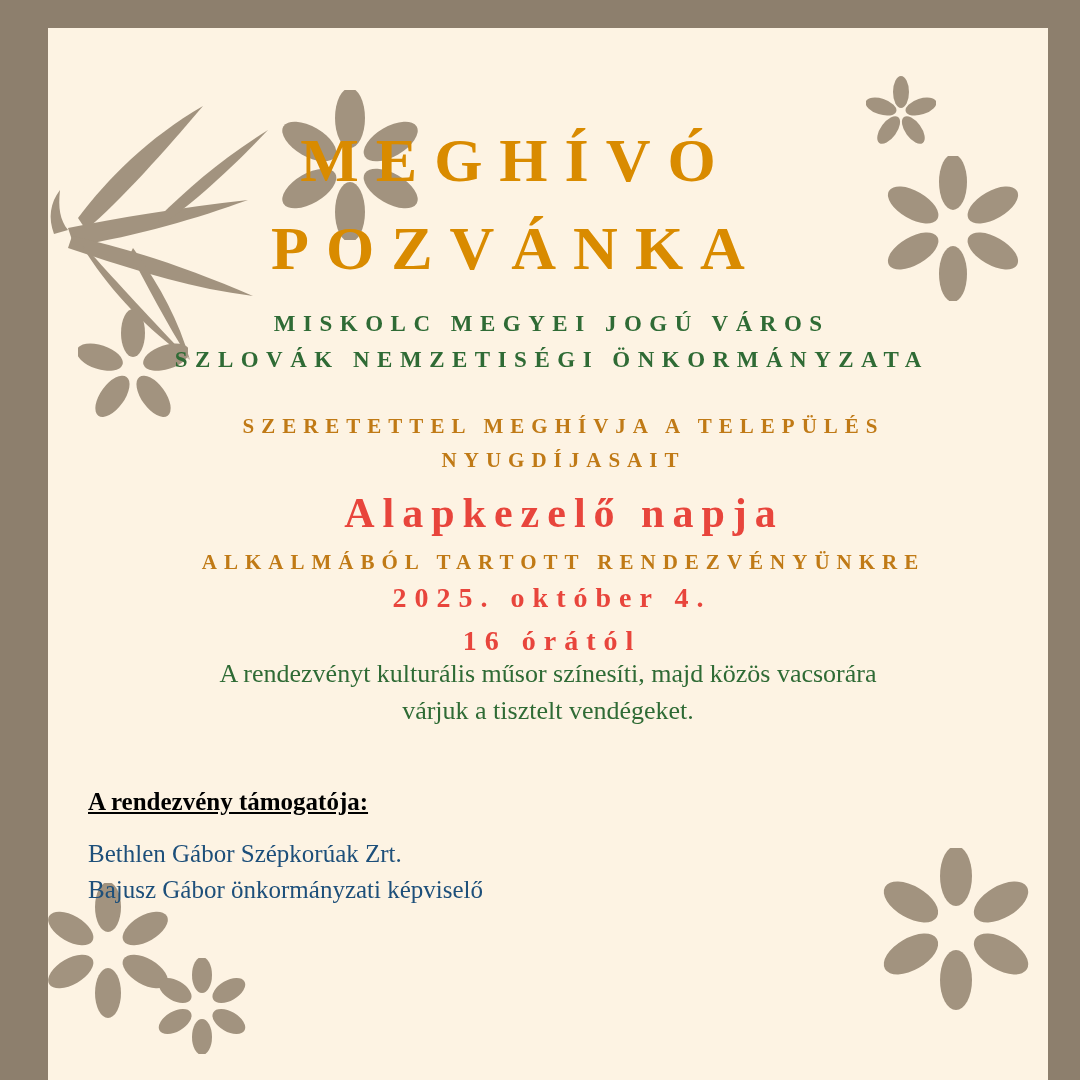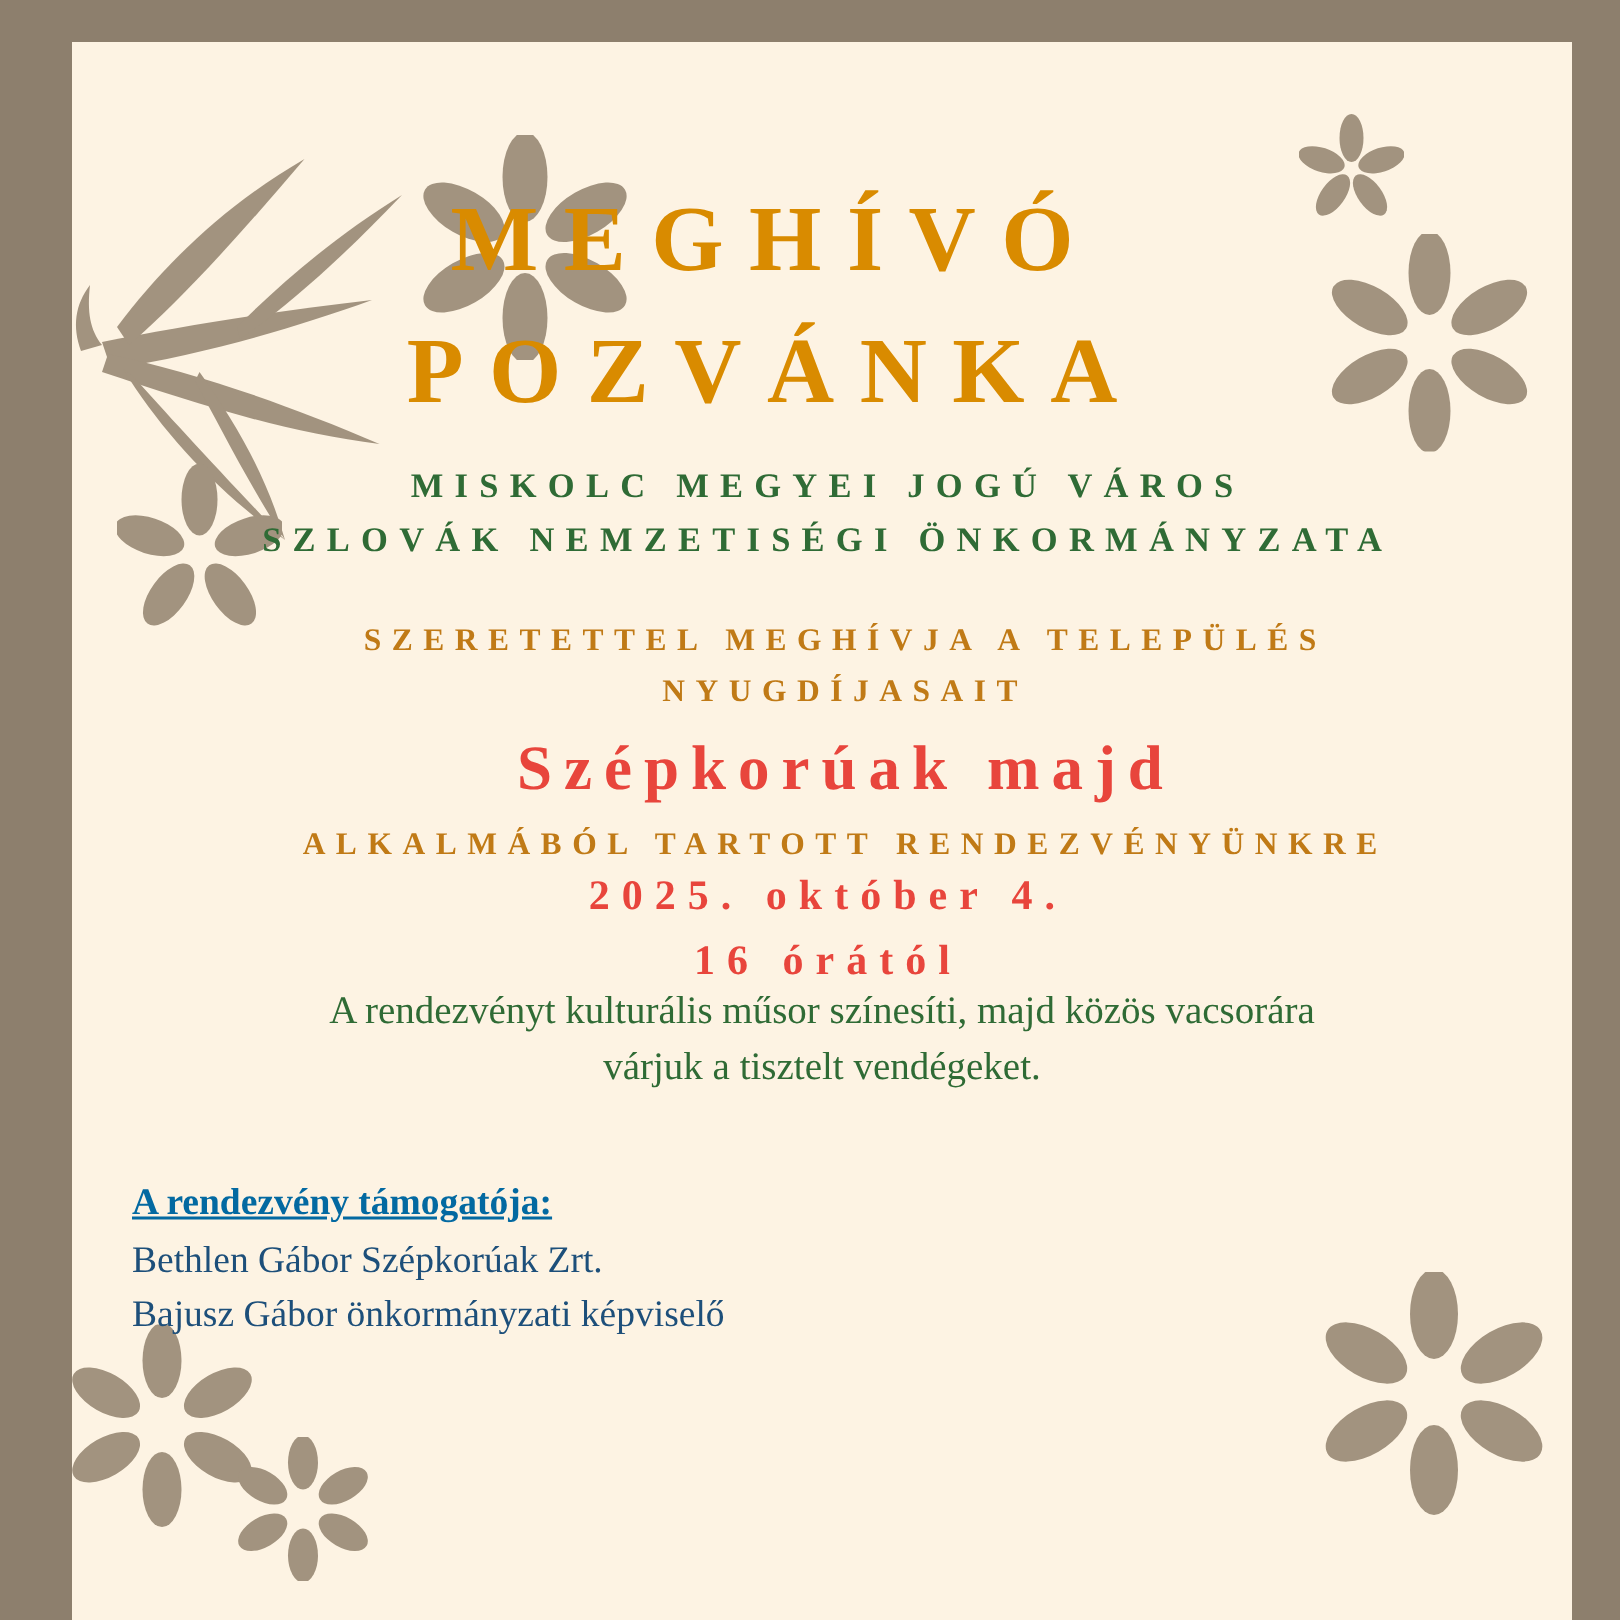--- a/index.html
+++ b/index.html
@@ -128,25 +128,25 @@
     line-height: 1.42;
   }
   #support-block {
     position: absolute;
     left: 40px;
     top: 760px;
     width: 700px;
     text-align: left;
   }
   .support-title {
-    color: #0369a1;
+    color: #000000;
     font-weight: bold;
     font-size: 25px;
     text-decoration: underline;
-    margin-bottom: 7px;
+    margin-bottom: 20px;
   }
   .support-line {
     color: #1d4f7a;
     font-size: 25px;
     line-height: 1.42;
   }
 </style>
 </head>
 <body>
 
@@ -246,21 +246,21 @@
     </div>
 
     <div id="org-block" class="content">
       <div class="org-line">MISKOLC MEGYEI JOGÚ VÁROS</div>
       <div class="org-line">SZLOVÁK NEMZETISÉGI ÖNKORMÁNYZATA</div>
     </div>
 
     <div id="invite-block" class="content">
       <div class="invite-line">SZERETETTEL MEGHÍVJA A TELEPÜLÉS</div>
       <div class="invite-line">NYUGDÍJASAIT</div>
-      <div class="event-name">Szépkorúak majd</div>
+      <div class="event-name">Alapkezelő napja</div>
       <div class="occasion">ALKALMÁBÓL TARTOTT RENDEZVÉNYÜNKRE</div>
     </div>
 
     <div id="date-block" class="content">
       <div class="date-line">2025. október 4.</div>
       <div class="date-line">16 órától</div>
     </div>
 
     <div id="program-block" style="text-align:center;">
       <div class="program-line">A rendezvényt kulturális műsor színesíti, majd közös vacsorára</div>

